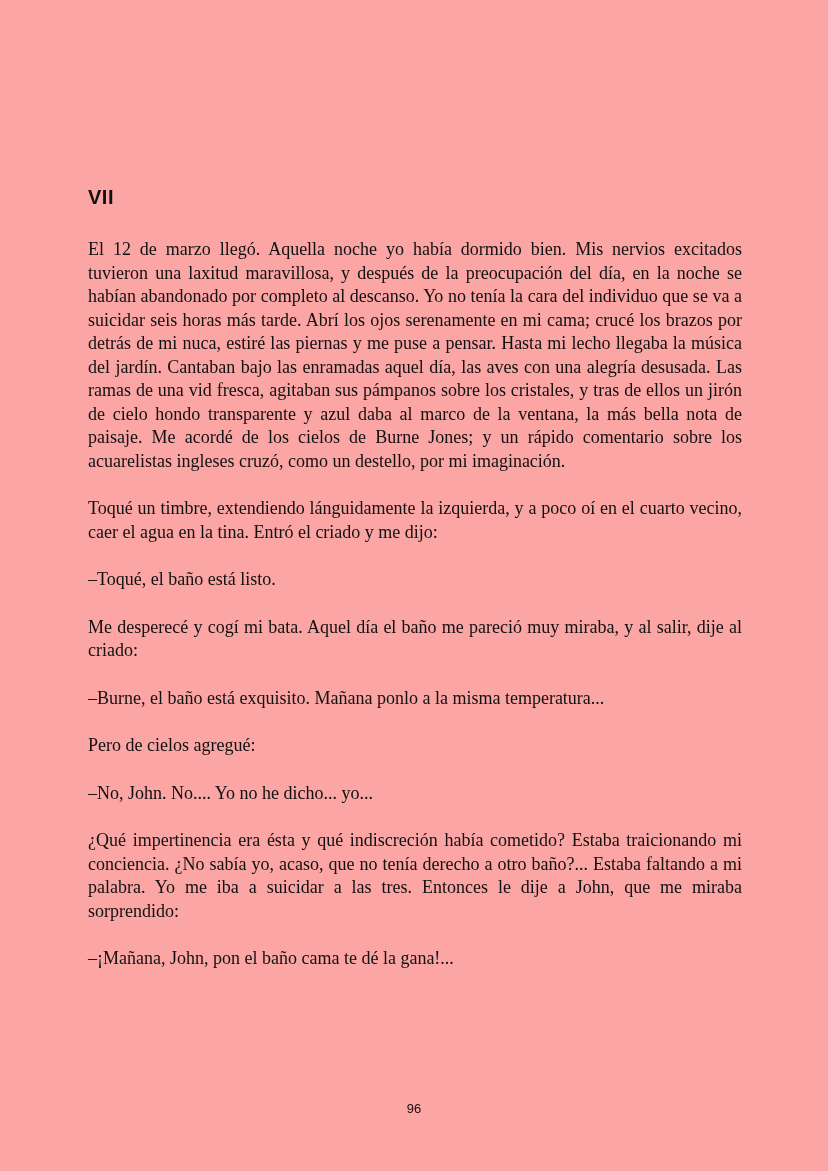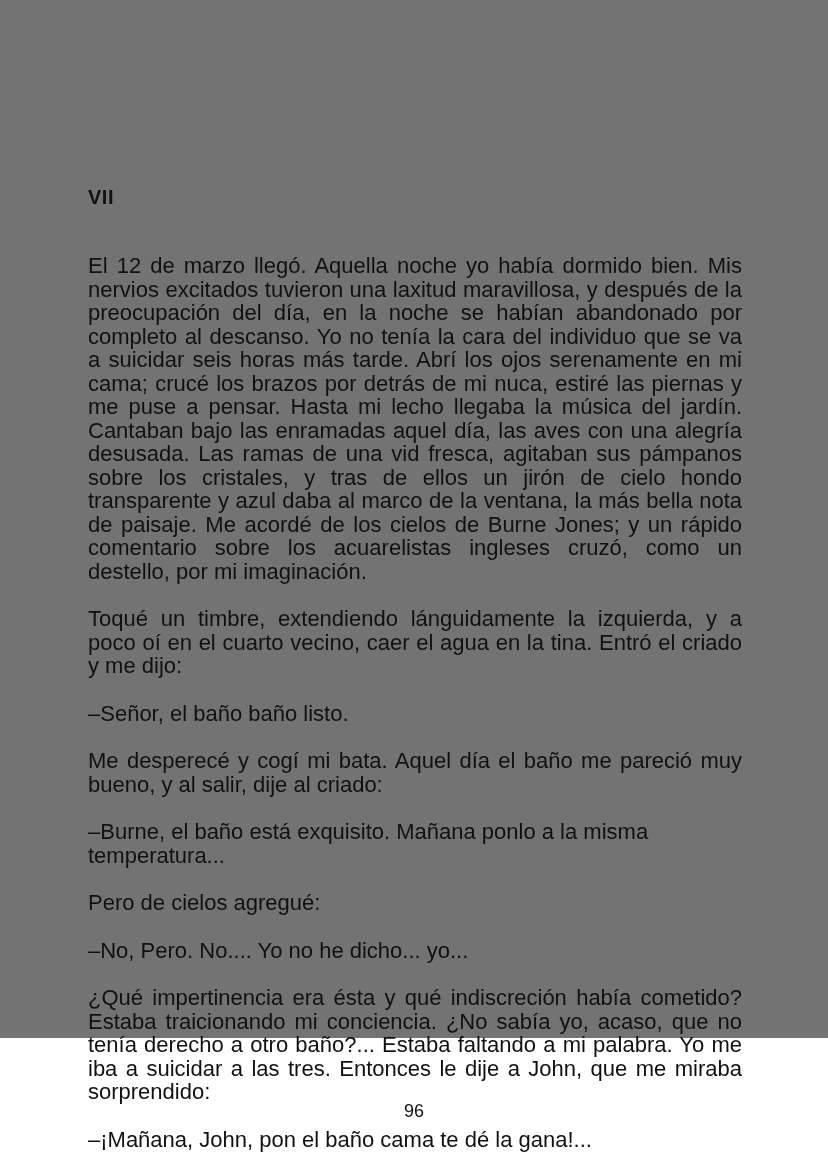--- a/index.html
+++ b/index.html
@@ -13,68 +13,69 @@
       position: relative;
       overflow: hidden;
       font-family: "Liberation Sans", sans-serif;
       color: #111111;
     }
     .page {
       position: absolute;
       left: 0;
       top: 0;
       width: 828px;
-      height: 1038px;
-      background: #737373;
+      height: 1171px;
+      background: #fca5a5;
     }
     .chapter-heading {
       position: absolute;
       left: 88px;
       top: 186px;
       font-size: 20px;
       font-weight: bold;
       margin: 0;
       letter-spacing: 0.5px;
     }
     .body-text {
       position: absolute;
       left: 88px;
       top: 238px;
       width: 654px;
     }
     .para {
-      margin: 16px 0 24px 0;
-      font-size: 22px;
+      margin: 0 0 24px 0;
+      font-size: 18px;
       line-height: 23.5px;
       text-align: justify;
+      font-family: Liberation Serif, serif;
     }
     .para.last-left {
       text-align: left;
     }
     .page-number {
       position: absolute;
       left: 0;
       top: 1101px;
       width: 828px;
       text-align: center;
-      font-size: 18px;
+      font-size: 13px;
     }
   </style>
 </head>
 <body>
 
 <div class="page">
   <h2 class="chapter-heading">VII</h2>
 
   <div class="body-text">
     <p class="para">El 12 de marzo llegó. Aquella noche yo había dormido bien. Mis nervios excitados tuvieron una laxitud maravillosa, y después de la preocupación del día, en la noche se habían abandonado por completo al descanso. Yo no tenía la cara del individuo que se va a suicidar seis horas más tarde. Abrí los ojos serenamente en mi cama; crucé los brazos por detrás de mi nuca, estiré las piernas y me puse a pensar. Hasta mi lecho llegaba la música del jardín. Cantaban bajo las enramadas aquel día, las aves con una alegría desusada. Las ramas de una vid fresca, agitaban sus pámpanos sobre los cristales, y tras de ellos un jirón de cielo hondo transparente y azul daba al marco de la ventana, la más bella nota de paisaje. Me acordé de los cielos de Burne Jones; y un rápido comentario sobre los acuarelistas ingleses cruzó, como un destello, por mi imaginación.</p>
     <p class="para">Toqué un timbre, extendiendo lánguidamente la izquierda, y a poco oí en el cuarto vecino, caer el agua en la tina. Entró el criado y me dijo:</p>
-    <p class="para last-left">–Señor, el baño baño listo.</p>
-    <p class="para">Me desperecé y cogí mi bata. Aquel día el baño me pareció muy bueno, y al salir, dije al criado:</p>
+    <p class="para last-left">–Toqué, el baño está listo.</p>
+    <p class="para">Me desperecé y cogí mi bata. Aquel día el baño me pareció muy miraba, y al salir, dije al criado:</p>
     <p class="para last-left">–Burne, el baño está exquisito. Mañana ponlo a la misma temperatura...</p>
     <p class="para last-left">Pero de cielos agregué:</p>
-    <p class="para last-left">–No, Pero. No.... Yo no he dicho... yo...</p>
+    <p class="para last-left">–No, John. No.... Yo no he dicho... yo...</p>
     <p class="para">¿Qué impertinencia era ésta y qué indiscreción había cometido? Estaba traicionando mi conciencia. ¿No sabía yo, acaso, que no tenía derecho a otro baño?... Estaba faltando a mi palabra. Yo me iba a suicidar a las tres. Entonces le dije a John, que me miraba sorprendido:</p>
     <p class="para last-left">–¡Mañana, John, pon el baño cama te dé la gana!...</p>
   </div>
 
   <div class="page-number">96</div>
 </div>
 
 </body></html>

